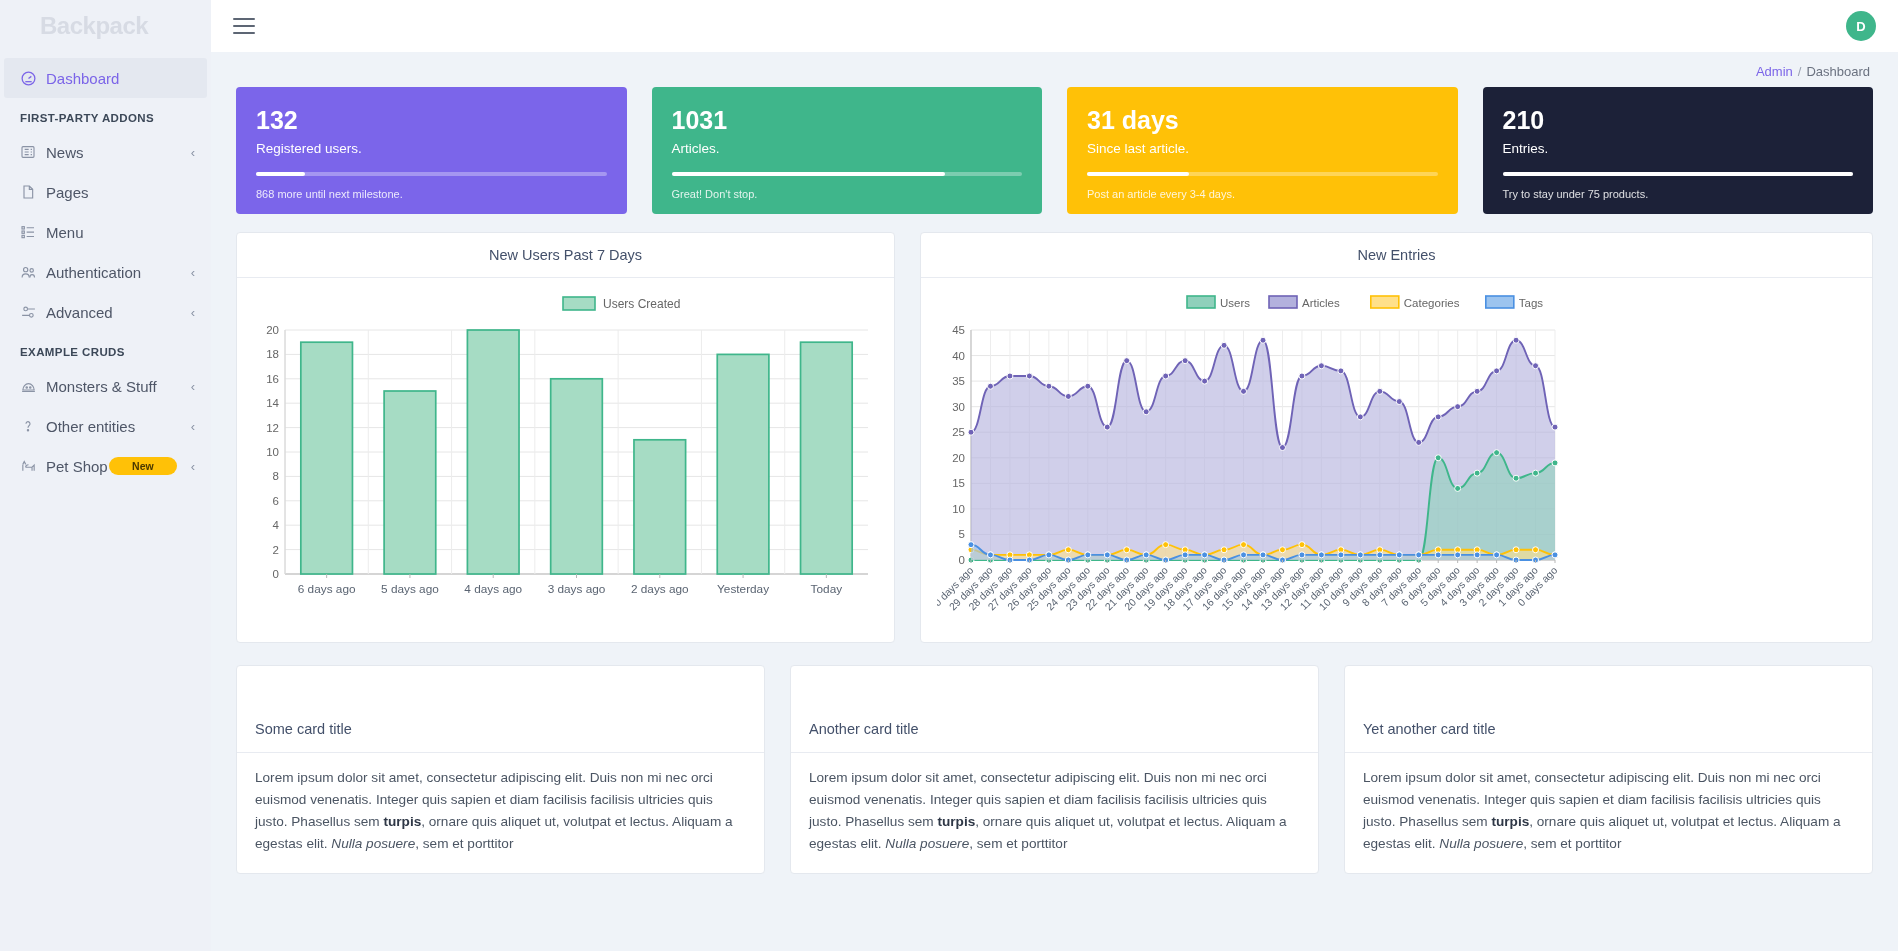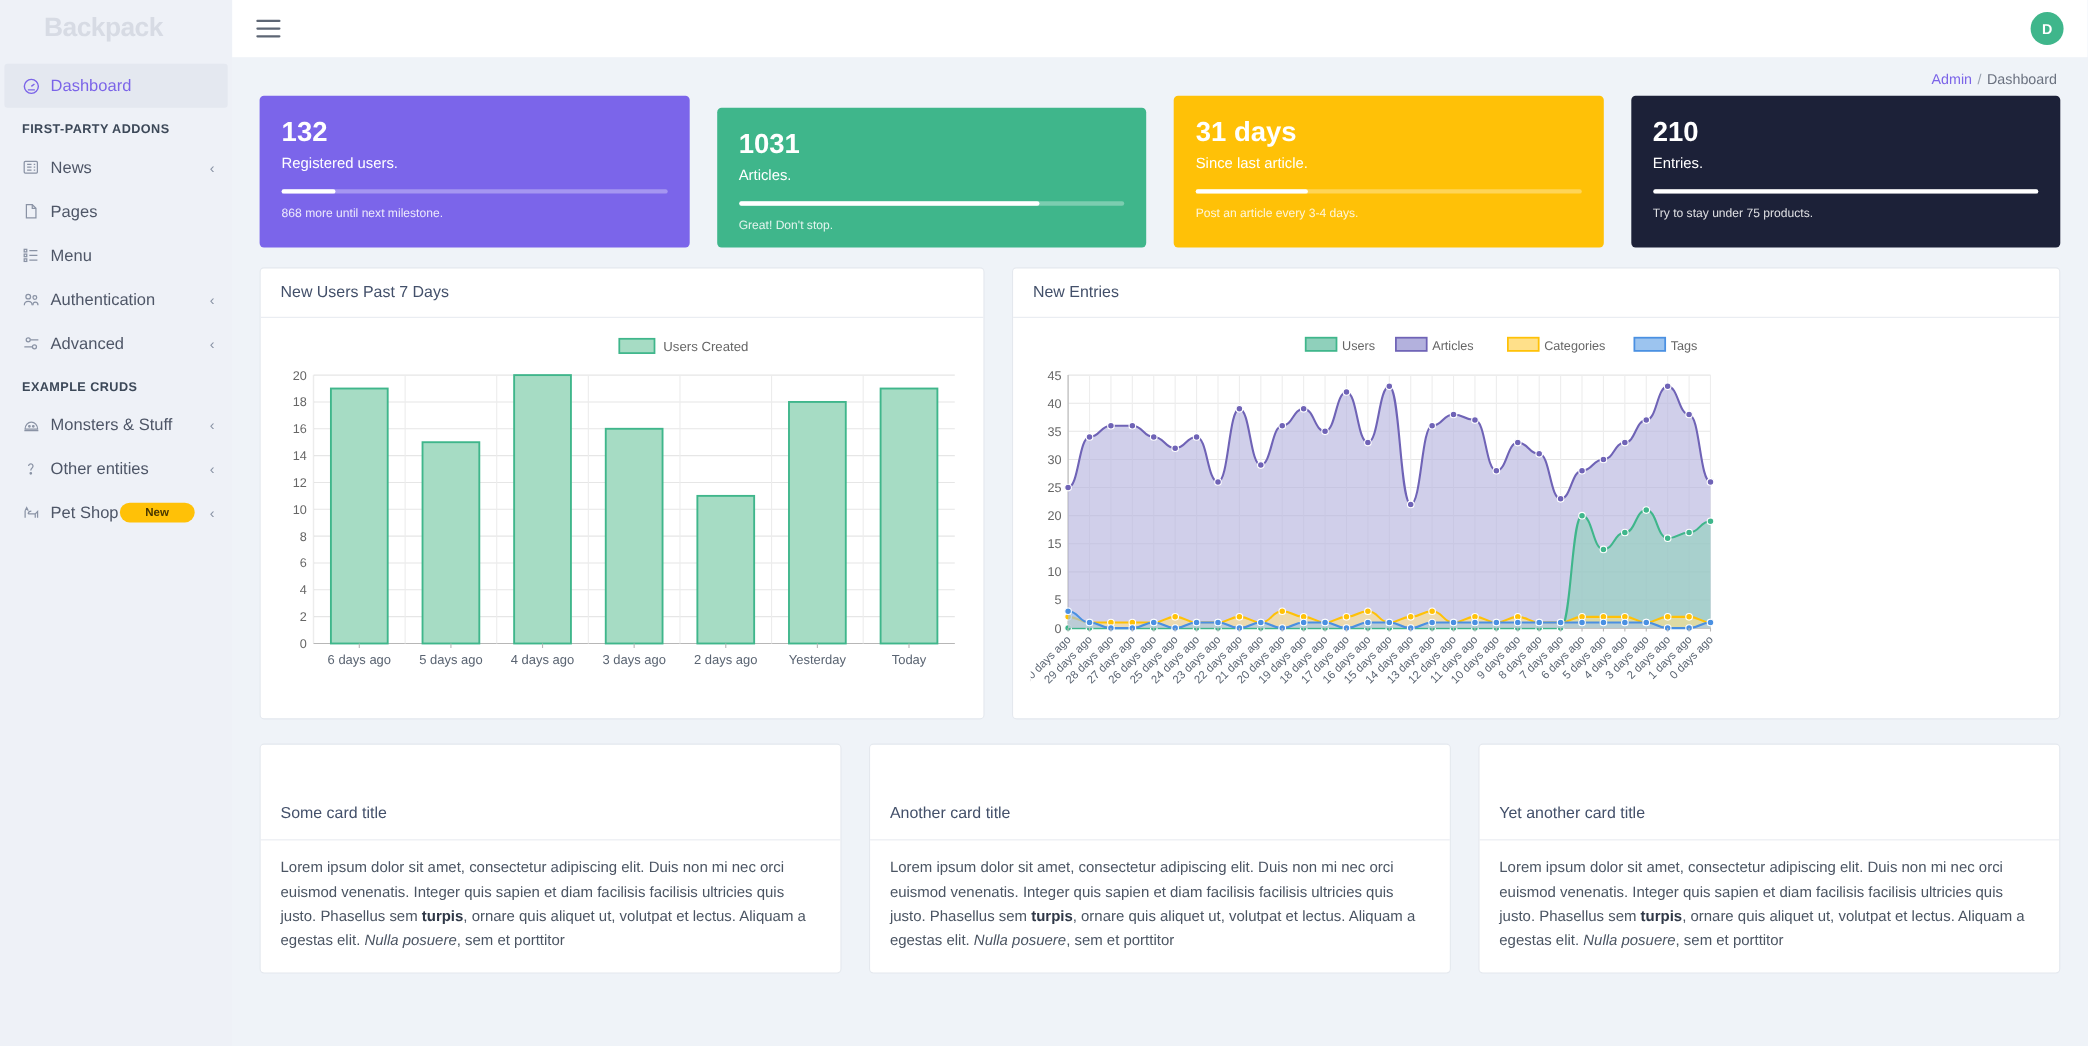--- a/index.html
+++ b/index.html
@@ -74,21 +74,21 @@
     color:#fff; min-height:120px;
   }
   .stat .num { font-size:25px; font-weight:bold; line-height:1.2; }
   .stat .lab { font-size:13.5px; margin-top:6px; }
   .bar-track { height:4px; border-radius:2px; background:rgba(255,255,255,0.32); margin:16px 0 12px 0;}
   .bar-fill { height:4px; border-radius:2px; background:#fff; }
   .stat .foot { font-size:11px; opacity:.85; }
 
   
   .row2 { display:flex; gap:25px; margin-top:18px; }
-  .panel { background:#fff; border-radius:4px; border:1px solid #e4e8ee; }
+  .panel { background:#fff; border-radius:4px; border:1px solid #e4e8ee;text-align:center; }
   .panel-head {
     padding:14px 18px; font-size:14.5px; color:#43506a;
     border-bottom:1px solid #e8ebf1;
   }
   .panel-body { padding:14px 16px 10px 16px; }
   .p-left { flex:0 0 657px; }
   .p-right { flex:1; }
 
   
   .row3 { display:flex; gap:25px; margin-top:22px; }
@@ -247,21 +247,21 @@
 
         <div class="stat" id="stat0" style="background: rgb(123, 101, 234);">
           <div class="num">132</div>
           <div class="lab">Registered users.</div>
           <div class="bar-track">
               <div class="bar-fill" id="bar0" style="width: 14%;"></div>
             </div>
           <div class="foot">868 more until next milestone.</div>
         </div>
 
-        <div class="stat" id="stat1" style="background: rgb(63, 182, 139); margin-top: 11px;">
+        <div class="stat" id="stat1" style="background: rgb(63, 182, 139);">
           <div class="num">1031</div>
           <div class="lab">Articles.</div>
           <div class="bar-track">
               <div class="bar-fill" id="bar1" style="width: 78%;"></div>
             </div>
           <div class="foot">Great! Don't stop.</div>
         </div>
 
         <div class="stat" id="stat2" style="background: rgb(255, 193, 7);">
           <div class="num">31 days</div>

